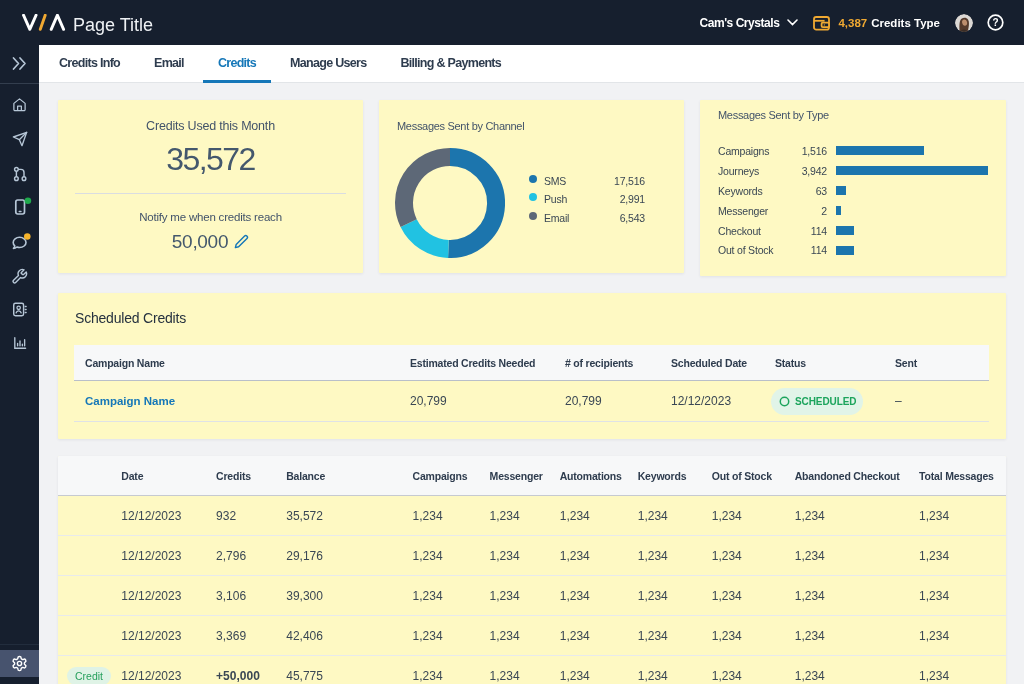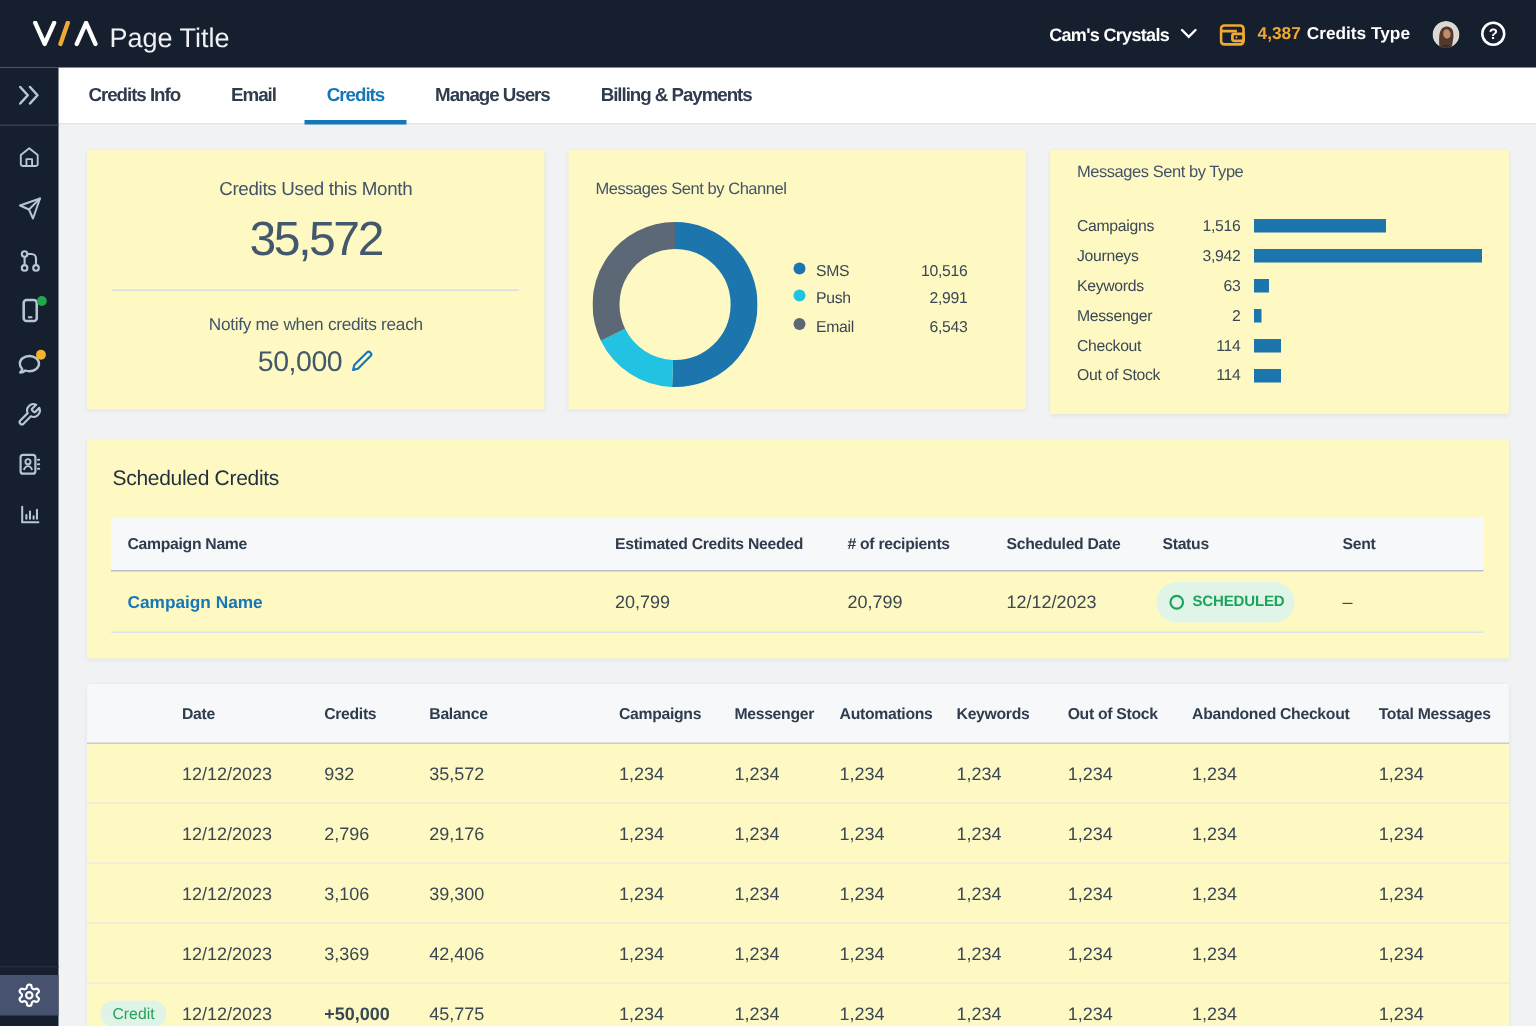--- a/index.html
+++ b/index.html
@@ -184,21 +184,21 @@
     </div>
 
     <div class="card" id="card2">
       <div class="c2-title">Messages Sent by Channel</div>
       <svg style="position:absolute;left:16px;top:48px" width="110" height="110" viewBox="0 0 110 110" fill="none">
         <path d="M 55 9 A 46 46 0 1 1 53.40 100.97" stroke="#1c75ad" stroke-width="18"></path>
         <path d="M 53.40 100.97 A 46 46 0 0 1 13.66 75.16" stroke="#21c2e2" stroke-width="18"></path>
         <path d="M 13.66 75.16 A 46 46 0 0 1 55 9" stroke="#5d6877" stroke-width="18"></path>
       </svg>
       <div class="legend">
-        <div class="leg-row"><span class="leg-dot" style="background:#1c75ad"></span>SMS<span class="leg-val">10,516</span></div>
+        <div class="leg-row"><span class="leg-dot" style="background:#1c75ad"></span>SMS<span class="leg-val">17,516</span></div>
         <div class="leg-row"><span class="leg-dot" style="background:#21c2e2"></span>Push<span class="leg-val">2,991</span></div>
         <div class="leg-row"><span class="leg-dot" style="background:#5d6877"></span>Email<span class="leg-val">6,543</span></div>
       </div>
     </div>
 
     <div class="card" id="card3">
       <div class="c3-title">Messages Sent by Type</div>
       <div class="c3-rows">
         <div class="c3-row">
             <span class="c3-lab">Campaigns</span>

